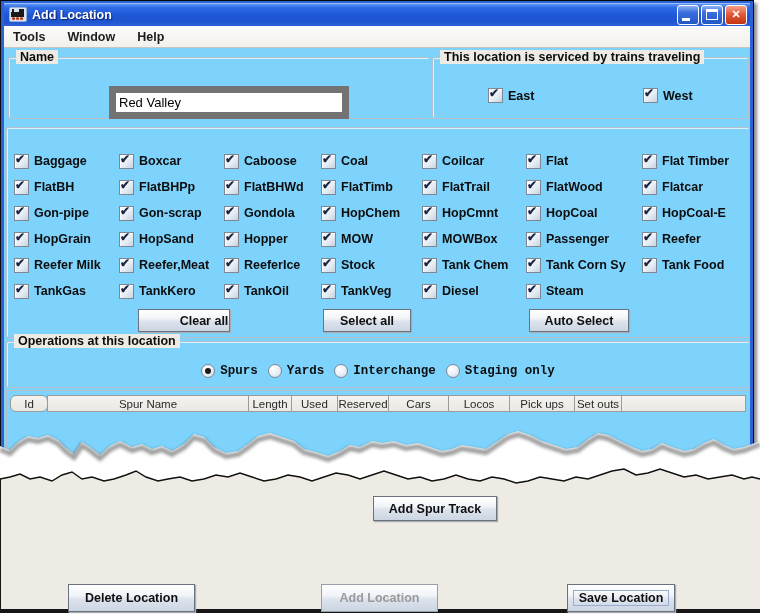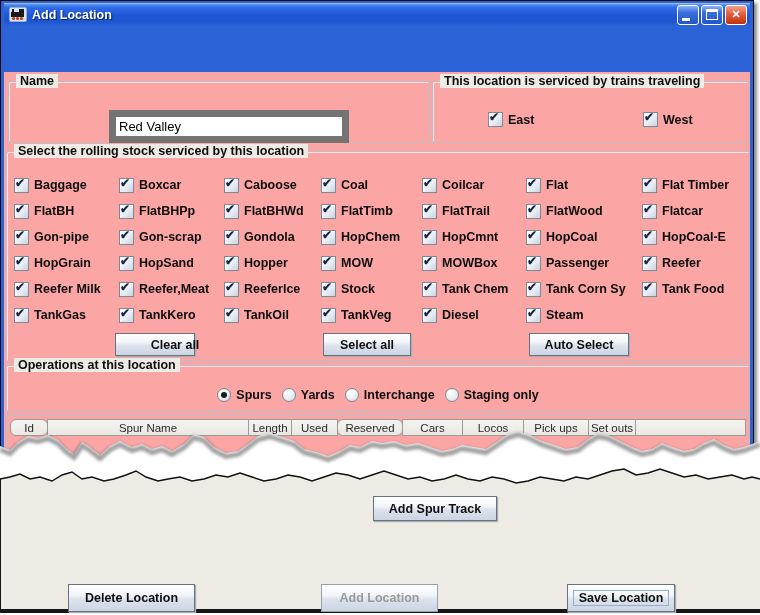--- a/index.html
+++ b/index.html
@@ -47,22 +47,21 @@
   }
   .menubar{
     position:absolute;top:25px;left:3px;right:3px;height:22px;
     background:linear-gradient(180deg,#FBFBFA,#F1F0EC);
     border-bottom:1px solid #C6C5BE;
     display:flex;align-items:center;padding-left:9px;box-sizing:border-box;
   }
   .menu-item{font-weight:bold;color:#1d1d1d;margin-right:22px;cursor:default;}
   .content{
     position:absolute;top:47px;left:3px;right:3px;bottom:0;
-    background:#fca5a5;
-    margin-top:24px;
+    background:#7dd3fc;
   }
   
   .tpanel{
     position:absolute;border:1px solid #B9BFC9;border-radius:2px;
     box-shadow:inset 1px 1px 0 rgba(255,255,255,.7);
   }
   .ptitle{
     position:absolute;top:-8px;left:7px;background:#EDEBE3;padding:0 4px;
     font-weight:bold;color:#0d0d0d;white-space:nowrap;line-height:14px;
   }
@@ -100,39 +99,39 @@
   }
   .radio-label{font-weight:bold;color:#0d0d0d;}
   
   #stock-panel{left:2px;top:79px;width:742px;height:209px;}
   #stock-grid{
     position:absolute;left:7px;top:20px;right:4px;
     display:grid;grid-template-columns:105px 105px 97px 101px 104px 116px 1fr;
     grid-auto-rows:26px;align-items:center;
   }
   .stock-btn{position:absolute;top:181px;height:23px;}
-  #clear-all-btn{left:108px;width:80px;padding-left:40px;}
+  #clear-all-btn{left:131px;width:92px;padding-left:40px;}
   #select-all-btn{left:316px;width:88px;}
   #auto-select-btn{left:522px;width:100px;}
   
   .btn{
     border:1px solid #68737F;
     background:linear-gradient(180deg,#FFFFFF 0%,#F1F4F8 40%,#DCE3ED 55%,#CBD5E2 100%);
     box-shadow:inset 0 1px 0 #ffffff,1px 1px 1px #A9ADB3;
     font-family:"Liberation Sans",sans-serif;font-weight:bold;font-size:12.5px;color:#101010;
     display:flex;align-items:center;justify-content:center;padding:0;cursor:default;
   }
   .btn .btn-inner{border:1px solid transparent;padding:0 5px;display:inline-block;white-space:nowrap;}
   .btn.focused .btn-inner{border:1px solid #97ACCF;}
   .btn.disabled{color:#9a9a9a;border-color:#97A1AB;box-shadow:inset 0 1px 0 #fff;}
   
   #operations-panel{left:2px;top:293px;width:742px;height:45px;}
   #radio-row{
     position:absolute;left:0;right:0;top:22px;display:flex;justify-content:center;
-    align-items:center;gap:10px;
+    align-items:center;gap:10px;font-family:Liberation Mono, monospace;
   }
   
   #table-panel{left:2px;top:342px;width:742px;height:85px;border:1px solid #B9BFC9;position:absolute;}
   #spur-header{position:absolute;left:3px;right:3px;top:4px;display:flex;height:17px;}
   .th{
     box-sizing:border-box;border:1px solid #9B9B98;margin-left:-1px;
     background:linear-gradient(180deg,#F4F3EF,#E9E8E2);
     font-size:11.5px;color:#2a2a2a;display:flex;align-items:center;justify-content:center;
     overflow:hidden;white-space:nowrap;
   }
@@ -173,20 +172,25 @@
       <circle cx="12.5" cy="11.5" r="1.6" fill="#c23a1a"></circle>
     </svg>
     <span class="title-text">Add Location</span>
     <span id="win-controls">
         <span class="win-btn minimize"></span>
         <span class="win-btn maximize"></span>
         <span class="win-btn close">✕</span>
       </span>
   </div>
 
+  <div class="menubar" id="menubar">
+      <span class="menu-item">Tools</span>
+      <span class="menu-item">Window</span>
+      <span class="menu-item">Help</span>
+    </div>
 
   <div class="content">
 
     <div class="tpanel" id="name-panel">
       <span class="ptitle">Name</span>
       <input id="name-input" type="text" value="Red Valley" style="">
     </div>
 
     <div class="tpanel" id="direction-panel">
       <span class="ptitle">This location is serviced by trains traveling</span>
@@ -200,21 +204,20 @@
           <label class="cb-item">
     <span class="cb-box">
               <span class="cb-check">✔</span>
             </span>
     <span class="cb-label">West</span>
   </label>
         </div>
     </div>
 
     <div class="tpanel" id="stock-panel">
-      <span class="ptitle">Select the rolling stock serviced by this location</span>
       <div id="stock-grid">
           <label class="cb-item">
     <span class="cb-box">
               <span class="cb-check">✔</span>
             </span>
     <span class="cb-label">Baggage</span>
   </label>
           <label class="cb-item">
     <span class="cb-box">
               <span class="cb-check">✔</span>
@@ -488,21 +491,21 @@
   </label>
         </div>
     </div>
 
     <div id="table-panel">
       <div id="spur-header">
           <div class="th" style="width: 38px; border-radius: 6px;">Id</div>
           <div class="th" style="width: 202px;">Spur Name</div>
           <div class="th" style="width: 44px;">Length</div>
           <div class="th" style="width: 47px;">Used</div>
-          <div class="th" style="width: 66px; border-radius: 6px;">Reserved</div>
+          <div class="th" style="width: 52px;">Reserved</div>
           <div class="th" style="width: 61px;">Cars</div>
           <div class="th" style="width: 62px;">Locos</div>
           <div class="th" style="width: 66px;">Pick ups</div>
           <div class="th" style="width: 48px;">Set outs</div>
           <div class="th filler"></div>
         </div>
     </div>
 
   </div>
 </div>

